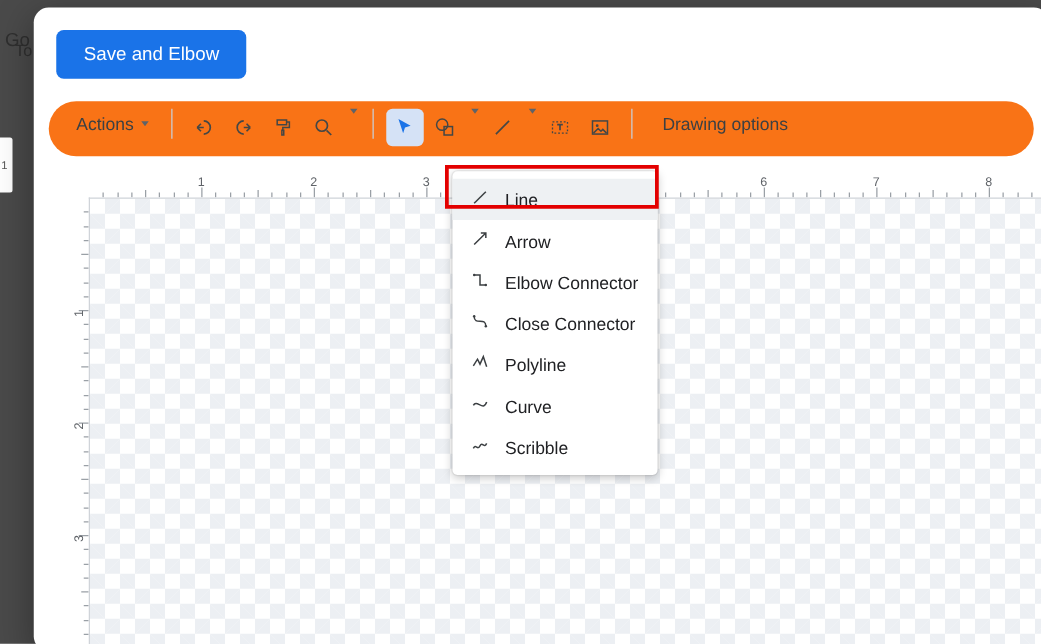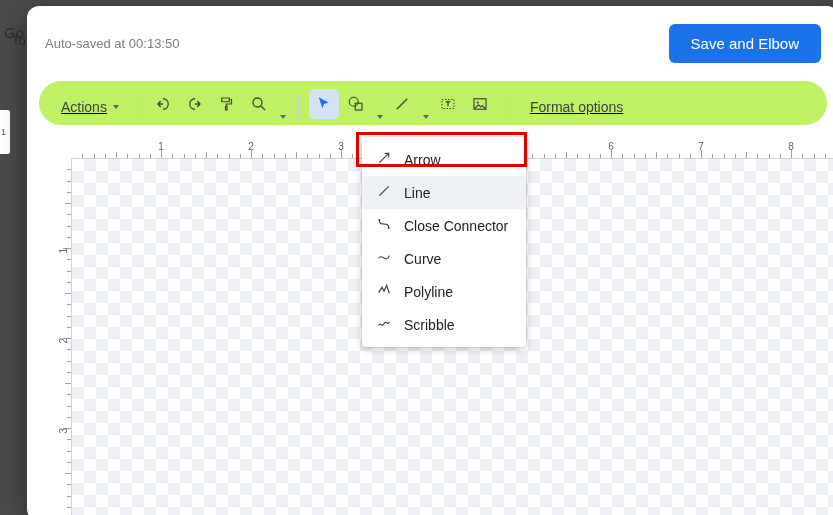--- a/index.html
+++ b/index.html
@@ -37,25 +37,24 @@
   .autosave { font-size: 13px; color: #7a7d82; }
   .btn-primary {
     background: #1a73e8; color: #fff; border: none;
     padding: 11px 22px; border-radius: 6px; font-size: 15px; font-weight: 500;
     cursor: pointer;
   }
   .toolbar-row {
     margin: 8px 12px 6px 12px;
   }
   .toolbar {
-    background: #bef264; border-radius: 28px;
+    background: #f97316; border-radius: 28px;
     padding: 6px 14px;
-    display: flex; align-items: flex-end; gap: 2px;
+    display: flex; align-items: flex-start; gap: 2px;
     height: 44px;
-    text-decoration: underline;
   }
   .actions-btn {
     display: flex; align-items: center; gap: 4px;
     padding: 4px 8px; border-radius: 4px; cursor: pointer;
     font-size: 14px; color: #3c4043;
   }
   .caret-down {
     width: 0; height: 0; border-left: 3px solid transparent; border-right: 3px solid transparent;
     border-top: 4px solid #5f6368; display: inline-block; margin-left: 2px;
   }
@@ -146,21 +145,20 @@
 <body>
 
 <div class="backdrop">
   <div class="bg-hint">Go</div>
   <div class="bg-hint2">To</div>
   <div class="page-stub">1</div>
 
   <div class="dialog">
 
     <div class="header">
-      <div class="autosave">Auto-saved at 00:13:50</div>
       <button class="btn-primary">Save and Elbow</button>
     </div>
 
     <div class="toolbar-row">
       <div class="toolbar">
         <div class="actions-btn">
           <span>Actions</span>
           <span class="caret-down"></span>
         </div>
         <div class="sep"></div>
@@ -225,21 +223,21 @@
         <div class="tbtn">
           <svg viewBox="0 0 24 24">
               <rect x="4" y="5" width="16" height="14" fill="none" stroke="currentColor" stroke-width="1.6"></rect>
               <circle cx="9" cy="10" r="1.5" fill="currentColor"></circle>
               <path stroke="currentColor" stroke-width="1.6" fill="none" d="M5 18l5-5 3 3 2-2 4 4"></path>
             </svg>
         </div>
 
         <div class="sep"></div>
 
-        <div class="format-options">Format options</div>
+        <div class="format-options">Drawing options</div>
       </div>
     </div>
 
     <div class="canvas-area">
       <div class="hruler" id="hruler">
           <div class="tick minor" style="left: 11.25px;"></div>
           <div class="tick minor" style="left: 22.5px;"></div>
           <div class="tick minor" style="left: 33.75px;"></div>
           <div class="tick mid" style="left: 45px;"></div>
           <div class="tick minor" style="left: 56.25px;"></div>
@@ -347,51 +345,59 @@
           <div class="tick minor" style="top: 337.5px;"></div>
           <div class="tick minor" style="top: 348.75px;"></div>
           <div class="num" style="top: 90px;">1</div>
           <div class="num" style="top: 180px;">2</div>
           <div class="num" style="top: 270px;">3</div>
         </div>
       <div class="canvas"></div>
     </div>
 
     <div class="menu" id="line-menu" style="left: 335px; top: 131px;">
+        <div class="menu-item hover">
+          <span><svg viewBox="0 0 24 24">
+              <path stroke="currentColor" stroke-width="1.8" d="M5 19L19 5"></path>
+            </svg></span>
+          <span>Line</span>
+        </div>
         <div class="menu-item">
           <span><svg viewBox="0 0 24 24">
               <path stroke="currentColor" stroke-width="1.8" fill="none" d="M5 19L19 5M13 5h6v6"></path>
             </svg></span>
           <span>Arrow</span>
         </div>
-        <div class="menu-item hover">
-          <span><svg viewBox="0 0 24 24">
-              <path stroke="currentColor" stroke-width="1.8" d="M5 19L19 5"></path>
-            </svg></span>
-          <span>Line</span>
+        <div class="menu-item">
+          <span><svg viewBox="0 0 24 24">
+              <path stroke="currentColor" stroke-width="1.8" fill="none" d="M5 6h7v12h7"></path>
+              <circle cx="5" cy="6" r="1.5" fill="currentColor"></circle>
+              <circle cx="19" cy="18" r="1.5" fill="currentColor"></circle>
+            </svg></span>
+          <span>Elbow Connector</span>
         </div>
         <div class="menu-item">
           <span><svg viewBox="0 0 24 24">
               <path stroke="currentColor" stroke-width="1.8" fill="none" d="M5 6c0 12 14 0 14 12"></path>
               <circle cx="5" cy="6" r="1.5" fill="currentColor"></circle>
               <circle cx="19" cy="18" r="1.5" fill="currentColor"></circle>
             </svg></span>
           <span>Close Connector</span>
         </div>
         <div class="menu-item">
           <span><svg viewBox="0 0 24 24">
+              <path stroke="currentColor" stroke-width="1.8" fill="none" d="M4 16l5-8 3 6 4-9 4 12"></path>
+            </svg></span>
+          <span>Polyline</span>
+        </div>
+        <div class="menu-item">
+          <span><svg viewBox="0 0 24 24">
               <path stroke="currentColor" stroke-width="1.8" fill="none" d="M4 14c4-8 12 8 16-4"></path>
             </svg></span>
           <span>Curve</span>
-        </div>
-        <div class="menu-item">
-          <span><svg viewBox="0 0 24 24">
-              <path stroke="currentColor" stroke-width="1.8" fill="none" d="M4 16l5-8 3 6 4-9 4 12"></path>
-            </svg></span>
-          <span>Polyline</span>
         </div>
         <div class="menu-item">
           <span><svg viewBox="0 0 24 24">
               <path stroke="currentColor" stroke-width="1.8" fill="none" d="M4 16c3-6 5 3 8-3s5 4 8-3"></path>
             </svg></span>
           <span>Scribble</span>
         </div>
       </div>
     <div class="highlight-box" id="hl" style="left: 329px; top: 126px; width: 171px; height: 35px;"></div>
 

